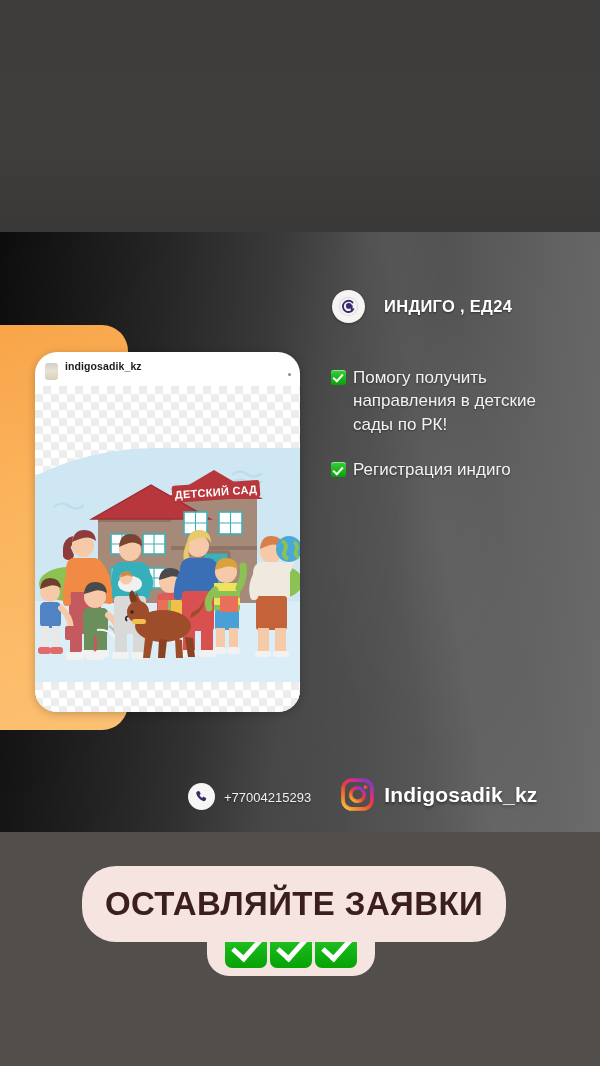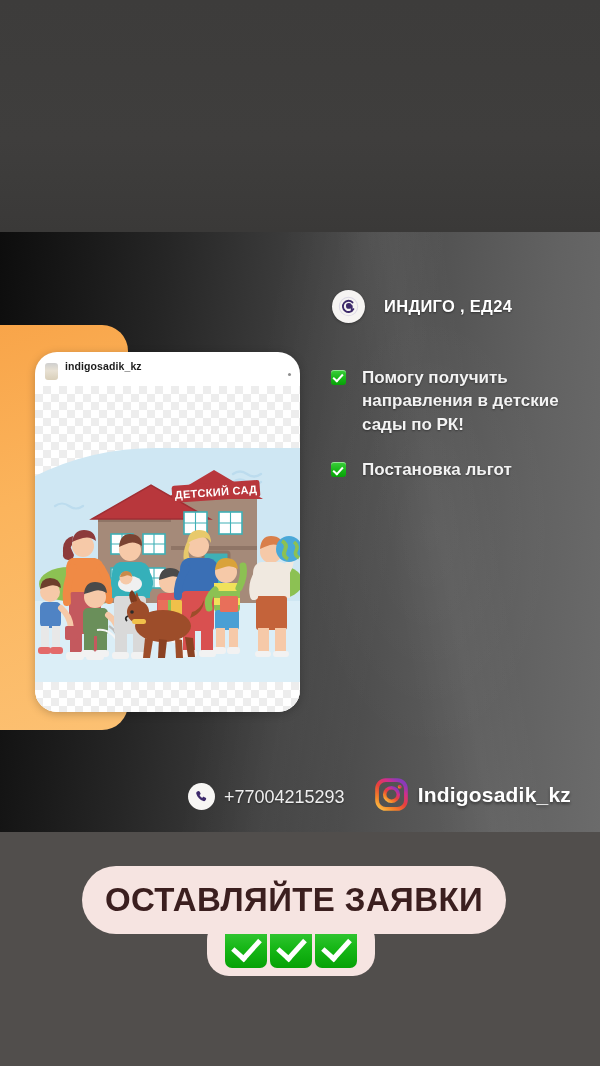--- a/index.html
+++ b/index.html
@@ -159,23 +159,22 @@
 
   .bullets {
     position: absolute;
     left: 331px; top: 366px;
     width: 248px;
     z-index: 5;
   }
   .bullet {
     display: flex;
     align-items: flex-start;
-    gap: 16px;
+    gap: 7px;
     margin-bottom: 22px;
-    font-weight: bold;
   }
   .bullet:last-child { margin-bottom: 0; }
   .check-emoji {
     flex: none;
     width: 15px; height: 15px;
     margin-top: 4px;
     border-radius: 3px;
     background: linear-gradient(180deg, #3ccf3c 0%, #18b818 55%, #07a007 100%);
     position: relative;
     box-shadow: inset 0 1px 0 rgba(255,255,255,.45);
@@ -206,21 +205,21 @@
   }
   .phone-badge {
     width: 27px; height: 27px;
     border-radius: 50%;
     background: #f7f6f4;
     display: flex; align-items: center; justify-content: center;
     flex: none;
     margin-top: 10px;
   }
   .phone-number {
-    font-size: 18px;
+    font-size: 13px;
     color: #efefef;
     margin-left: 9px;
     margin-top: 11px;
     text-shadow: 0 1px 2px rgba(0,0,0,.4);
   }
   .ig-badge {
     width: 33px; height: 33px;
     margin-left: 30px;
     margin-top: 6px;
     flex: none;
@@ -232,21 +231,21 @@
     margin-left: 10px;
     margin-top: 7px;
     letter-spacing: .2px;
     text-shadow: 0 2px 3px rgba(0,0,0,.45);
   }
 
   
   .cta-pill {
     position: absolute;
     left: 82px; top: 866px;
-    width: 424px; height: 68px;
+    width: 424px; height: 76px;
     border-radius: 34px;
     background: #f6e4e1;
     display: flex;
     align-items: center;
     justify-content: center;
     z-index: 6;
   }
   .cta-text {
     font-size: 33px;
     font-weight: bold;
@@ -516,21 +515,21 @@
     <div class="brand-name">ИНДИГО , ЕД24</div>
   </div>
 
   <div class="bullets">
     <div class="bullet">
       <span class="check-emoji"></span>
       <span class="bullet-text">Помогу получить направления в детские сады по РК!</span>
     </div>
     <div class="bullet">
       <span class="check-emoji"></span>
-      <span class="bullet-text">Постановка льгот</span>
+      <span class="bullet-text">Регистрация индиго</span>
     </div>
   </div>
 
   <div class="contact-row">
     <div class="phone-badge">
       <svg width="15" height="15" viewBox="0 0 24 24" aria-hidden="true">
         <path d="M6.6 3.5 c1 -0.6 2 -0.2 2.5 0.8 l1.3 2.5 c0.4 0.8 0.2 1.6 -0.5 2.1 l-1 0.8 c0.7 1.9 2.3 3.6 4.2 4.5 l0.8 -1.1 c0.5 -0.7 1.4 -0.9 2.1 -0.5 l2.5 1.3 c1 0.5 1.3 1.6 0.8 2.5 l-0.9 1.6 c-0.7 1.2 -2.1 1.7 -3.5 1.3 C9.7 17.6 5.2 13 3.7 7.5 c-0.4 -1.4 0.2 -2.7 1.3 -3.4 z" fill="#3d2a6b"></path>
       </svg>
     </div>
     <div class="phone-number">+77004215293</div>

